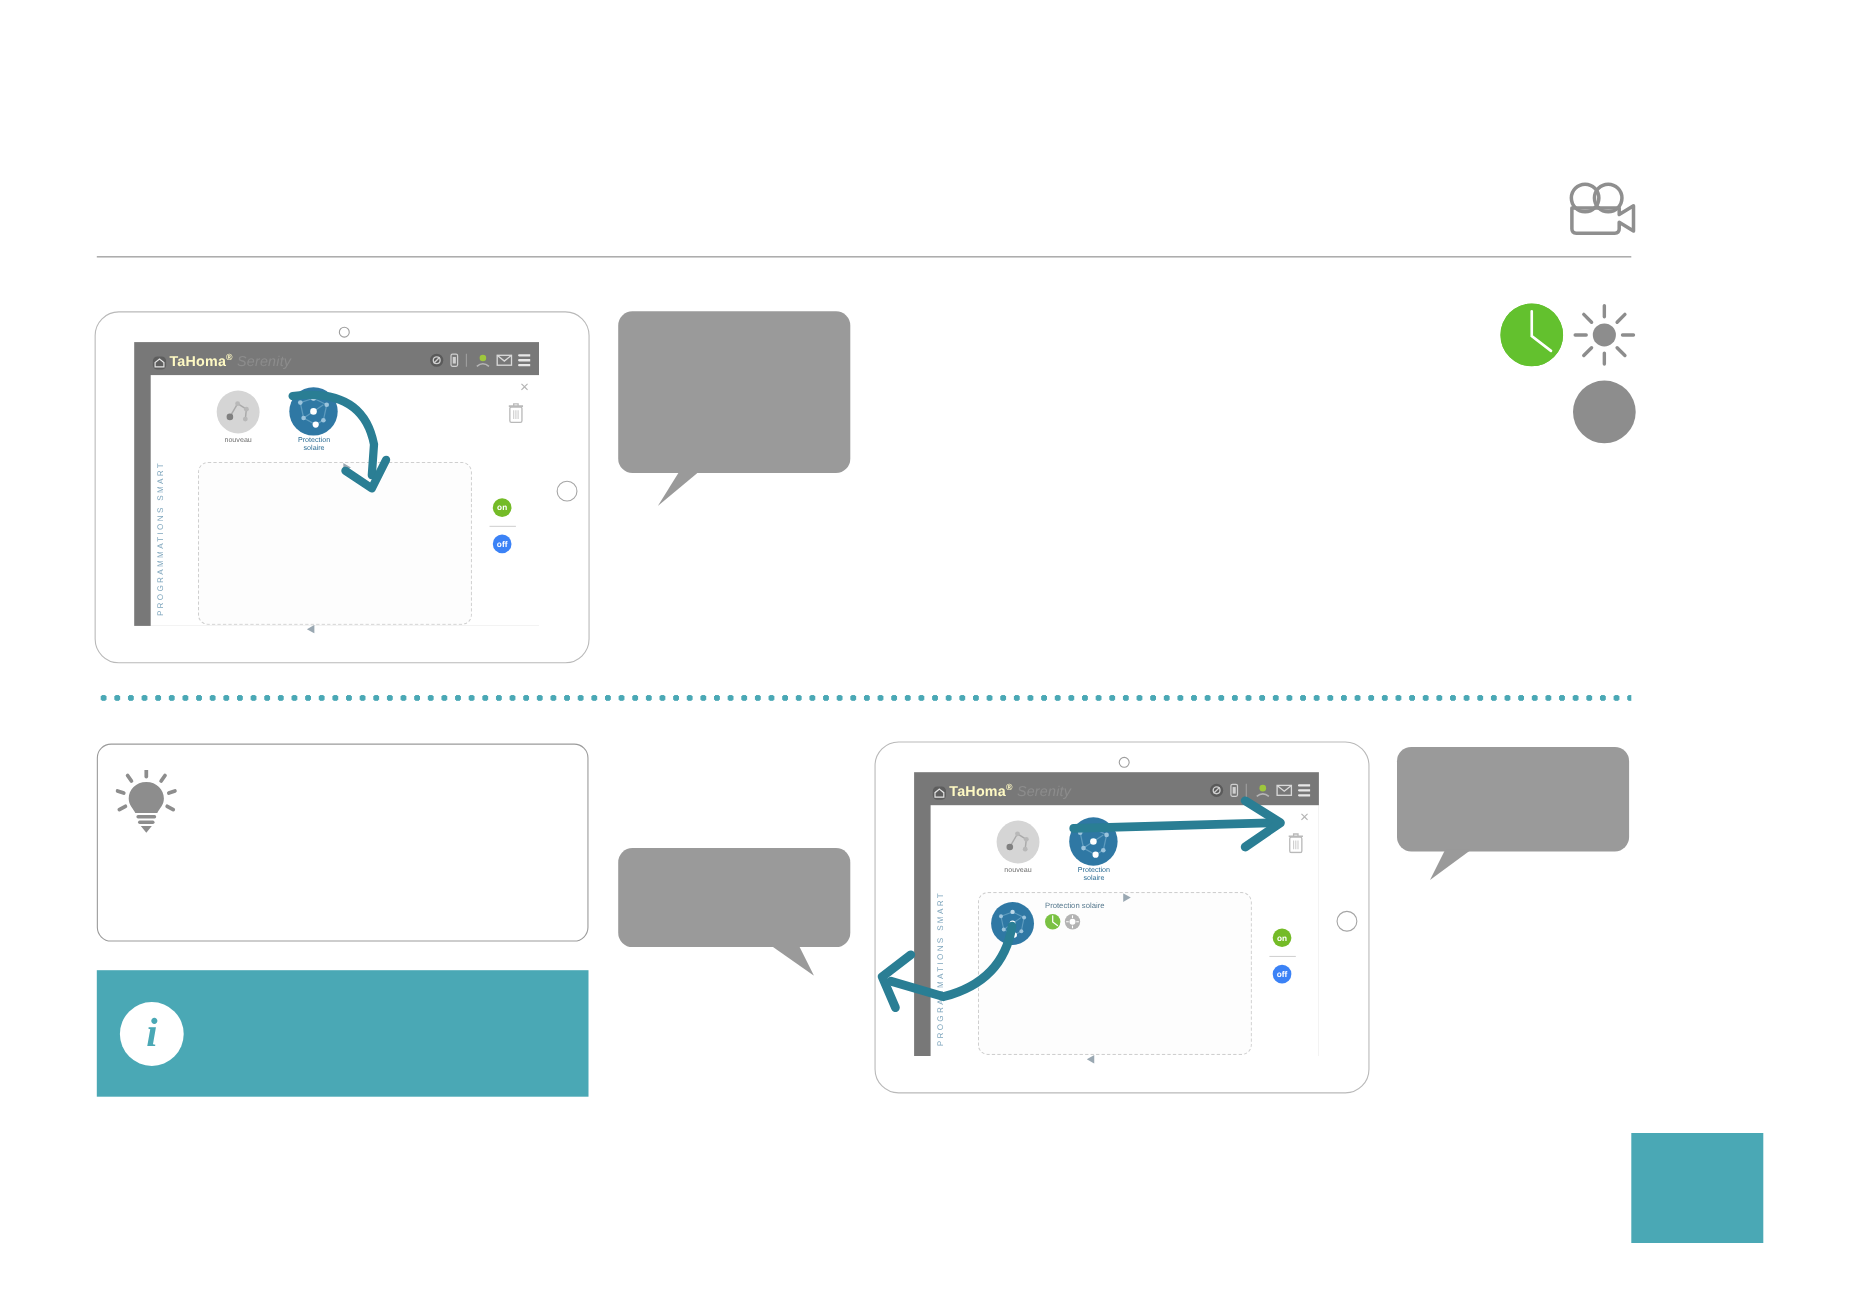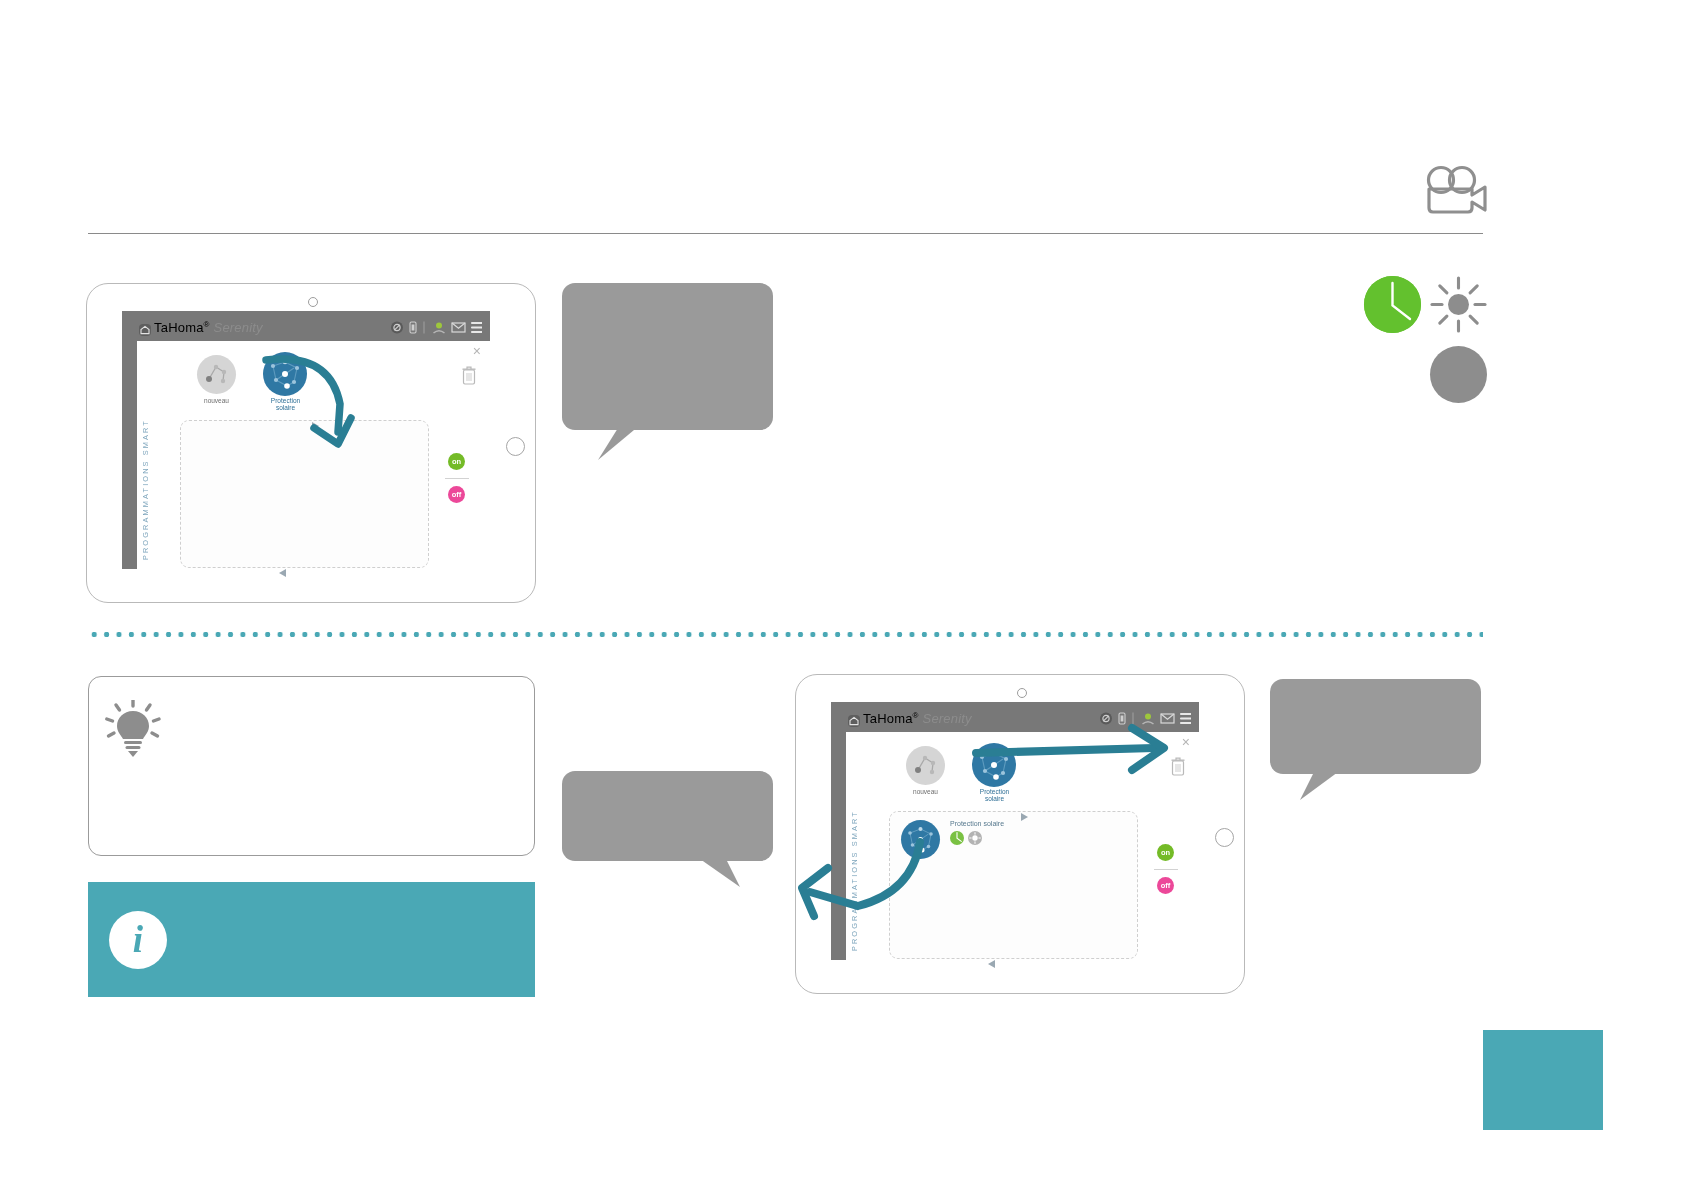--- a/index.html
+++ b/index.html
@@ -56,21 +56,21 @@
     box-sizing:border-box;
   }
   .app-bar{
     position:relative;width:100%;height:100%;
   }
   .app-title{
     color:#3d3d3d;
     white-space:nowrap;
     letter-spacing:.2px;
   }
-  .app-title .brand{font-weight:normal;color:#000000;}
+  .app-title .brand{font-weight:bold;color:#fef9c3;}
   .app-title .sub{font-style:italic;color:#8c8c8c;}
   .home-badge{
     display:inline-block;border-radius:4px;
     background:#5e5e5e;
     vertical-align:middle;
   }
   .app-panel{
     position:absolute;background:#ffffff;
     box-sizing:border-box;
   }
@@ -93,21 +93,21 @@
   }
   .drop-zone{
     position:absolute;border:1px dashed #cfcfcf;border-radius:9px;
     background:#fdfdfd;
   }
   .onoff{
     position:absolute;border-radius:50%;
     color:#fff;text-align:center;font-weight:bold;
   }
   .onoff.on{background:#74bb27;}
-  .onoff.off{background:#ec4899;}
+  .onoff.off{background:#3b82f6;}
   .onoff-div{position:absolute;background:#d2d2d2;height:1px;}
   .trash{position:absolute;}
 
   
   .bubble{
     position:absolute;background:#9a9a9a;border-radius:13px;
   }
 
   
   #tip-box{

